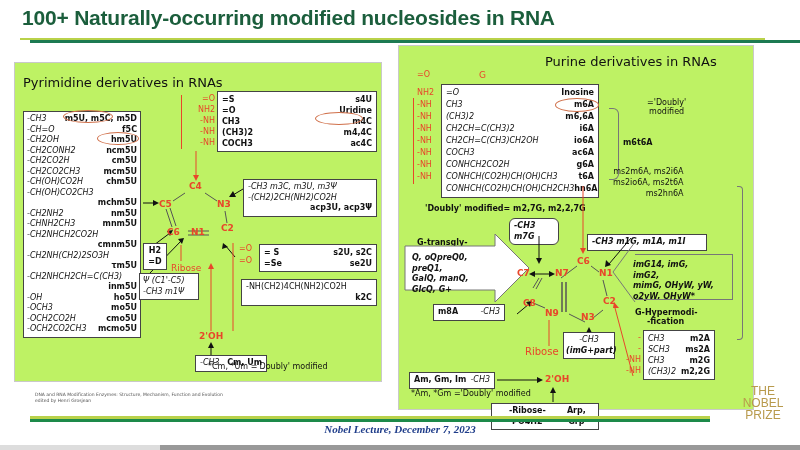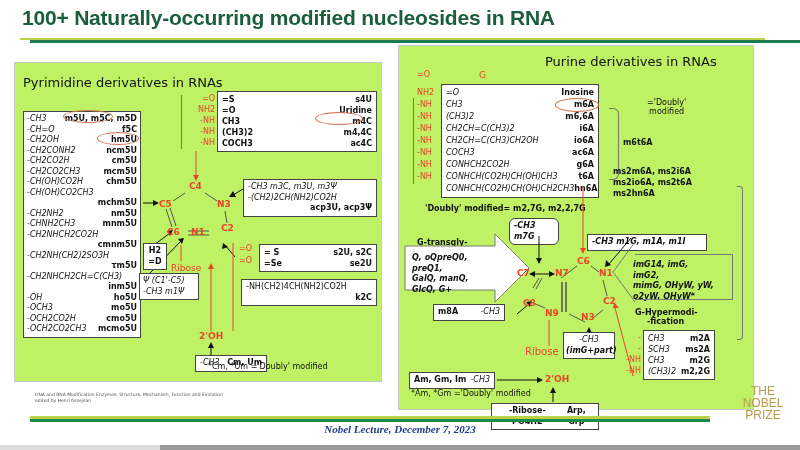--- a/index.html
+++ b/index.html
@@ -298,21 +298,21 @@
     </div>
   <div class="oval" style="left:156px; top:52px; width:44px; height:14px;"></div>
 
   <div class="abs lbl" style="left:248px; top:52px; text-align:center;">
     <div>='Doubly'</div>
     <div>modified</div>
   </div>
   <div class="abs" style="left:210px; top:62px; width:10px; height:72px; border:1px solid #777; border-left:none; border-radius:0 6px 6px 0;"></div>
   <div class="abs lbl" style="left:224px; top:92px; font-weight:bold;">m6t6A</div>
 
-  <div class="abs lbl" id="ms2list" style="left:214px; top:120px; font-weight:bold; line-height:11px;">
+  <div class="abs lbl" id="ms2list" style="left:214px; top:120px; font-weight:normal; line-height:11px;text-align:right;">
       <div>ms2m6A,  ms2i6A</div>
       <div>ms2io6A,  ms2t6A</div>
       <div>ms2hn6A</div>
     </div>
   <div class="abs" style="left:338px; top:140px; width:6px; height:154px; border:1px solid #777; border-left:none; border-radius:0 4px 4px 0;"></div>
 
   <div class="abs lbl" style="left:26px; top:158px; font-weight:bold;">'Doubly' modified= m2,7G, m2,2,7G</div>
 
   <div class="abs box" style="left:110px; top:172px; width:50px; padding:2px 4px; font-weight:bold;border-radius:6px;">-CH3   m7G</div>
   <div class="abs box" style="left:188px; top:188px; width:120px; padding:2px 4px; font-weight:bold;">-CH3        m1G, m1A, m1I</div>

